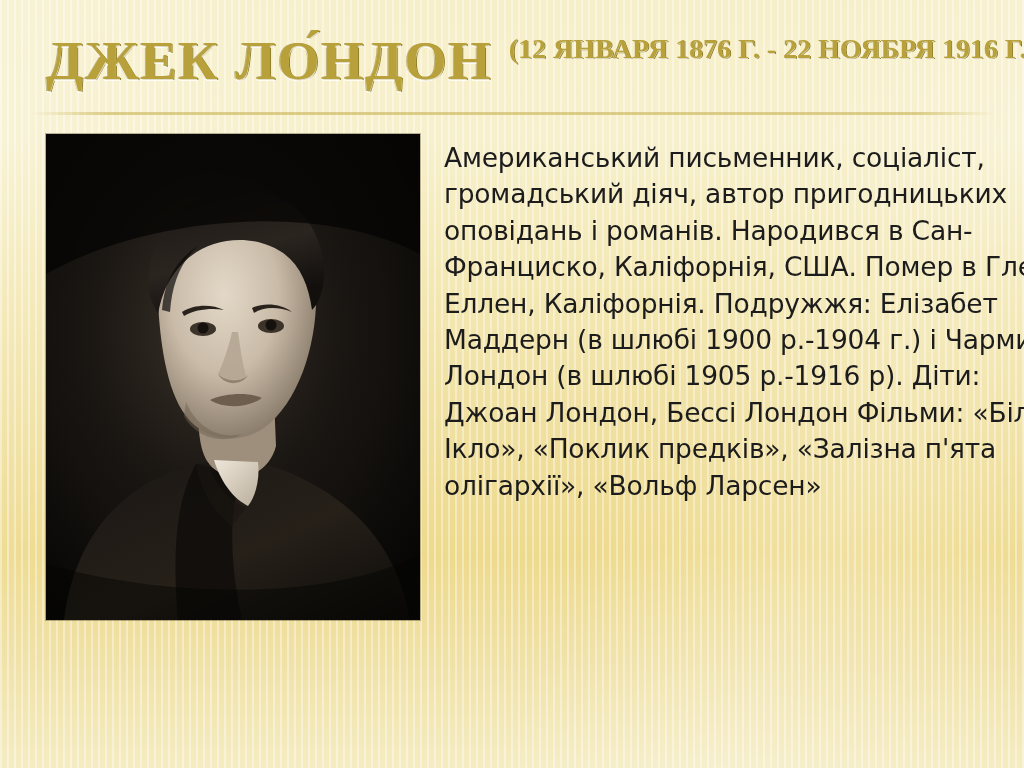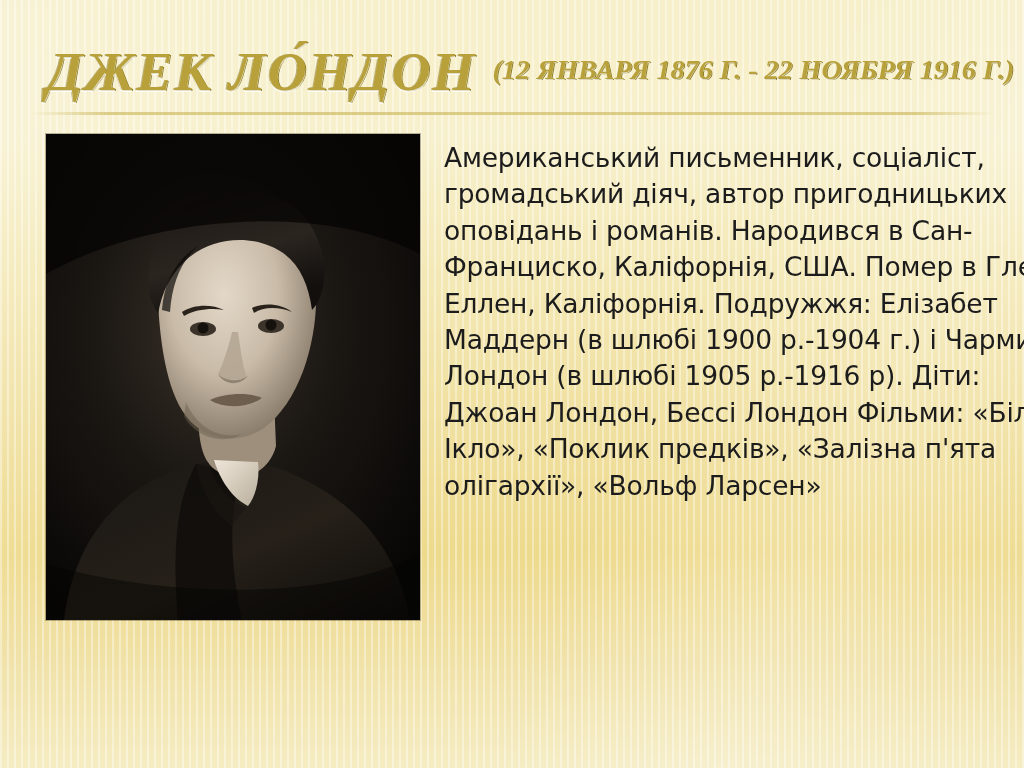--- a/index.html
+++ b/index.html
@@ -53,25 +53,24 @@
     pointer-events: none;
   }
 
   .title-band {
     position: absolute;
     top: 34px;
     left: 0;
     width: 1024px;
     height: 76px;
     display: flex;
-    align-items: center;
+    align-items: flex-start;
     padding-left: 46px;
     box-sizing: border-box;
     z-index: 3;
-    font-style: italic;
   }
 
   .title-main {
     font-family: "Liberation Serif", serif;
     font-weight: bold;
     font-size: 54px;
     line-height: 54px;
     letter-spacing: 2px;
     color: #b8a13a;
     text-transform: uppercase;

